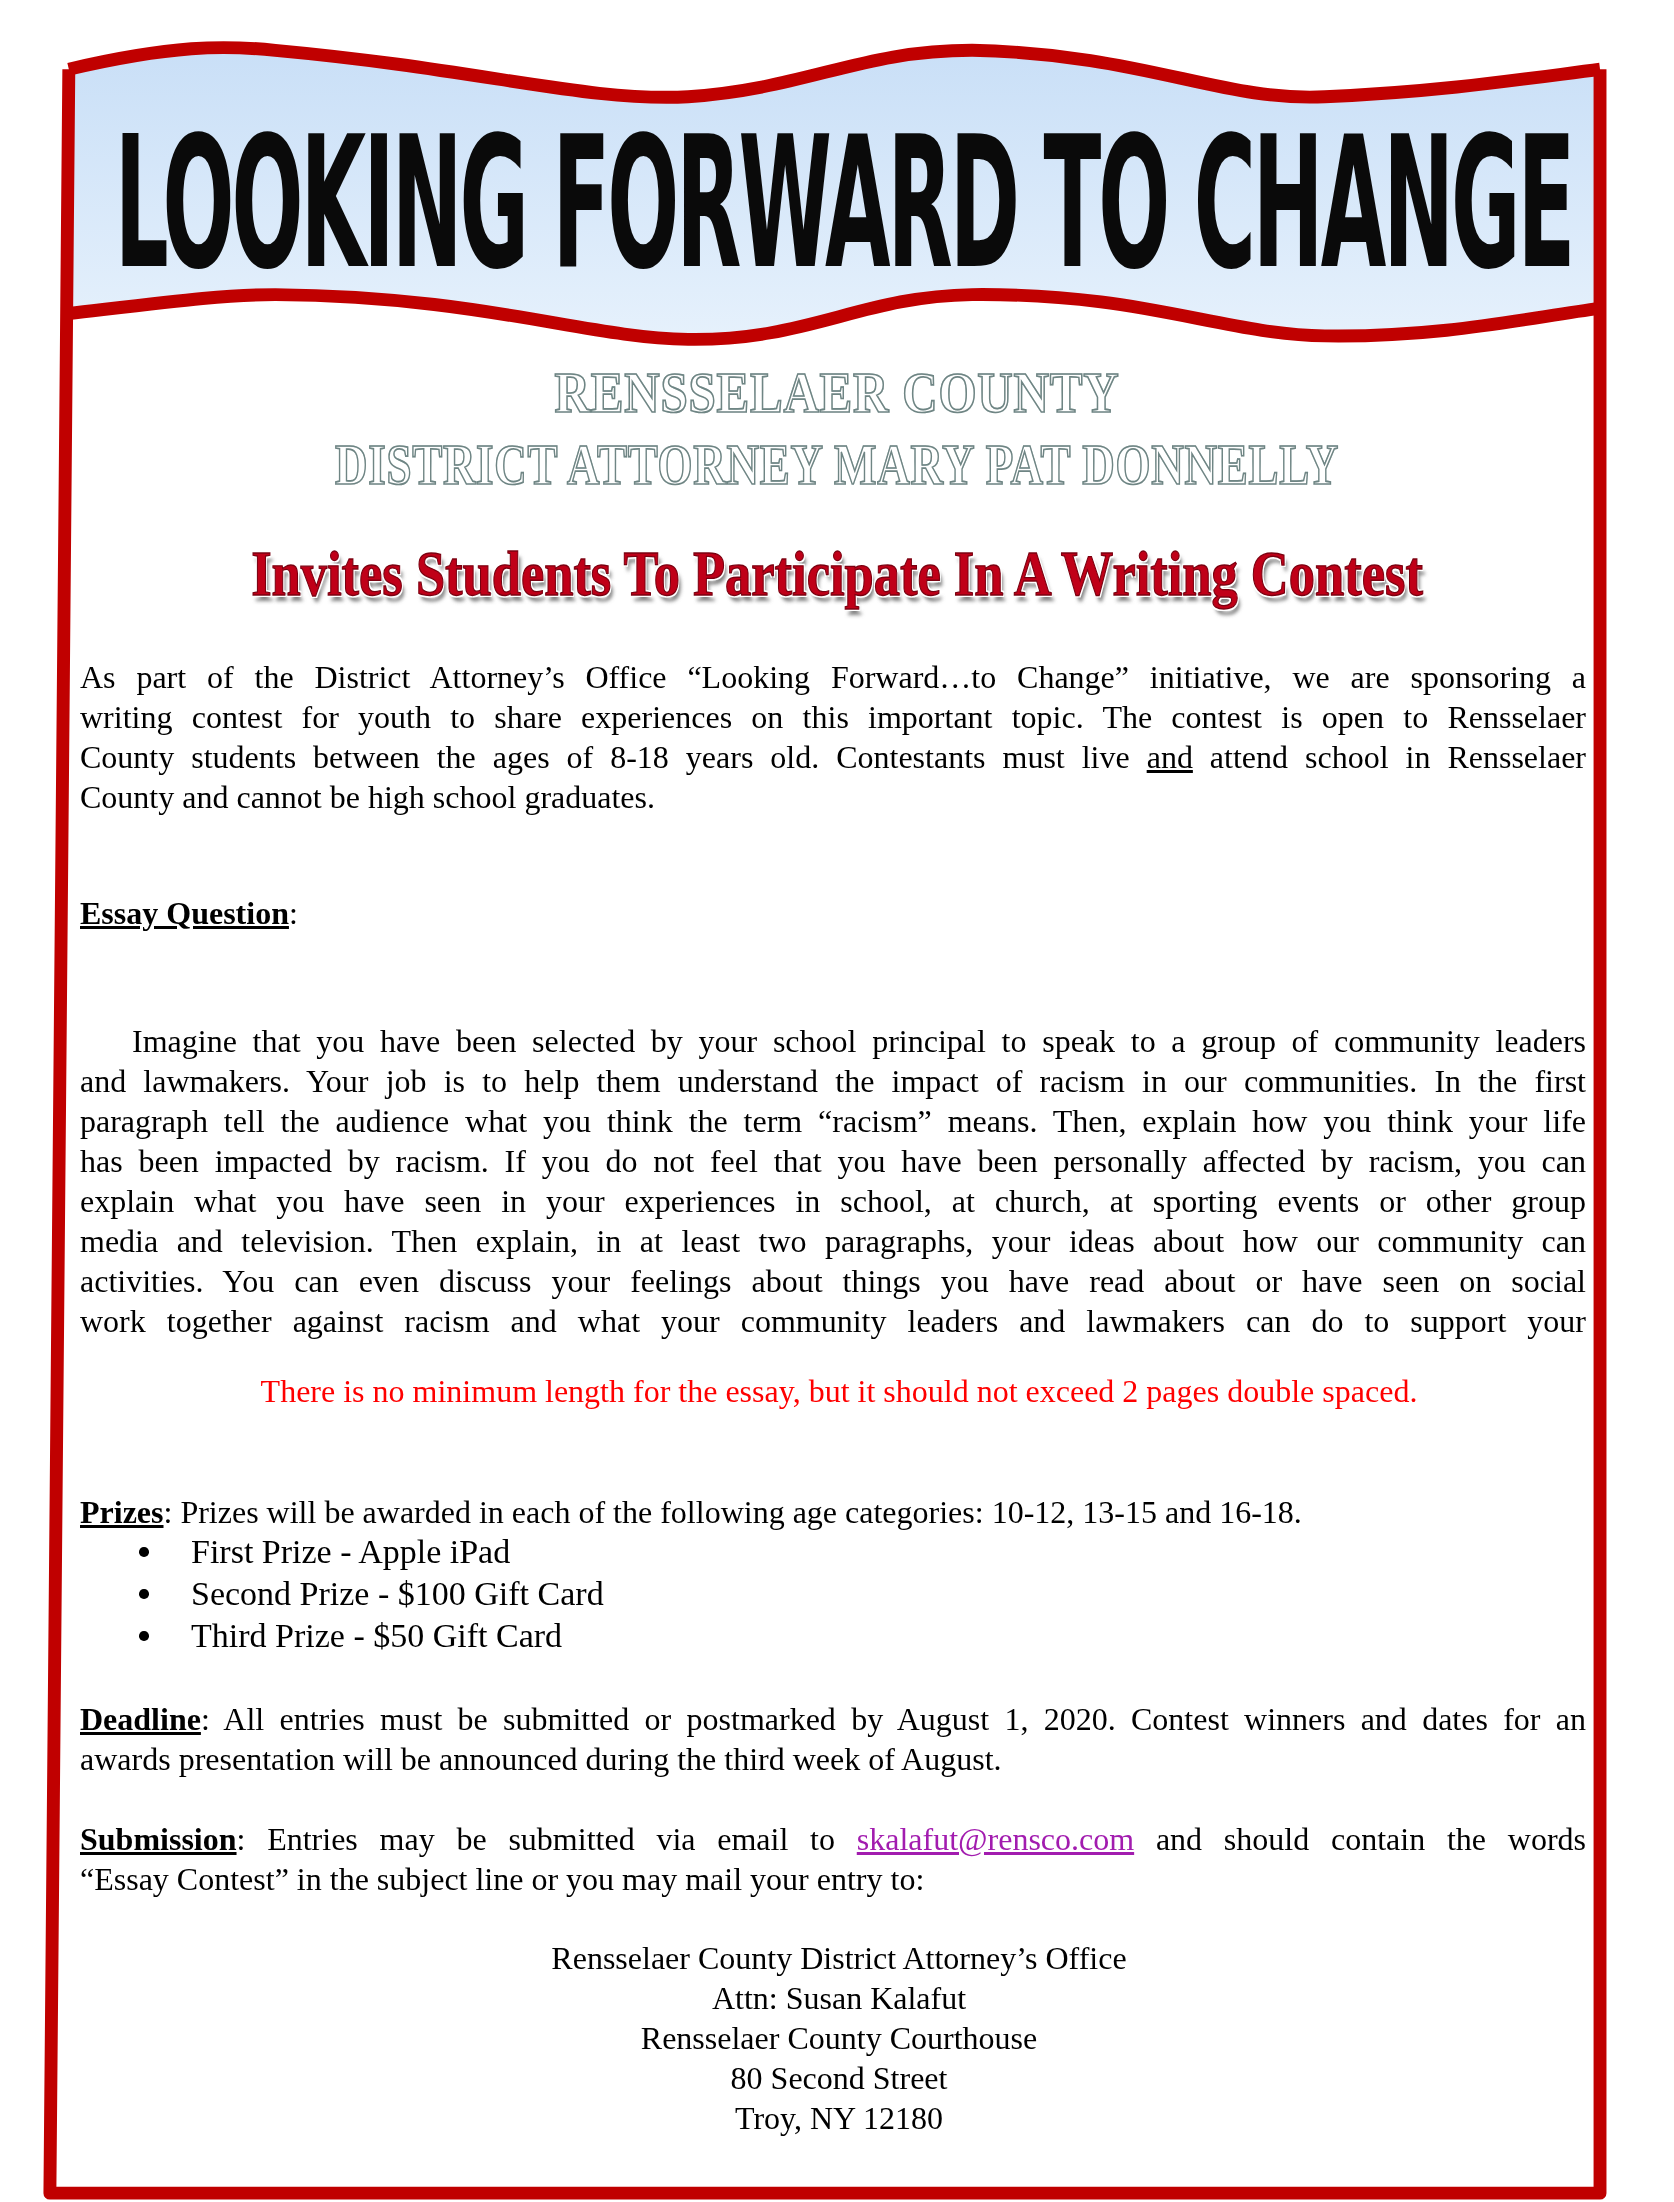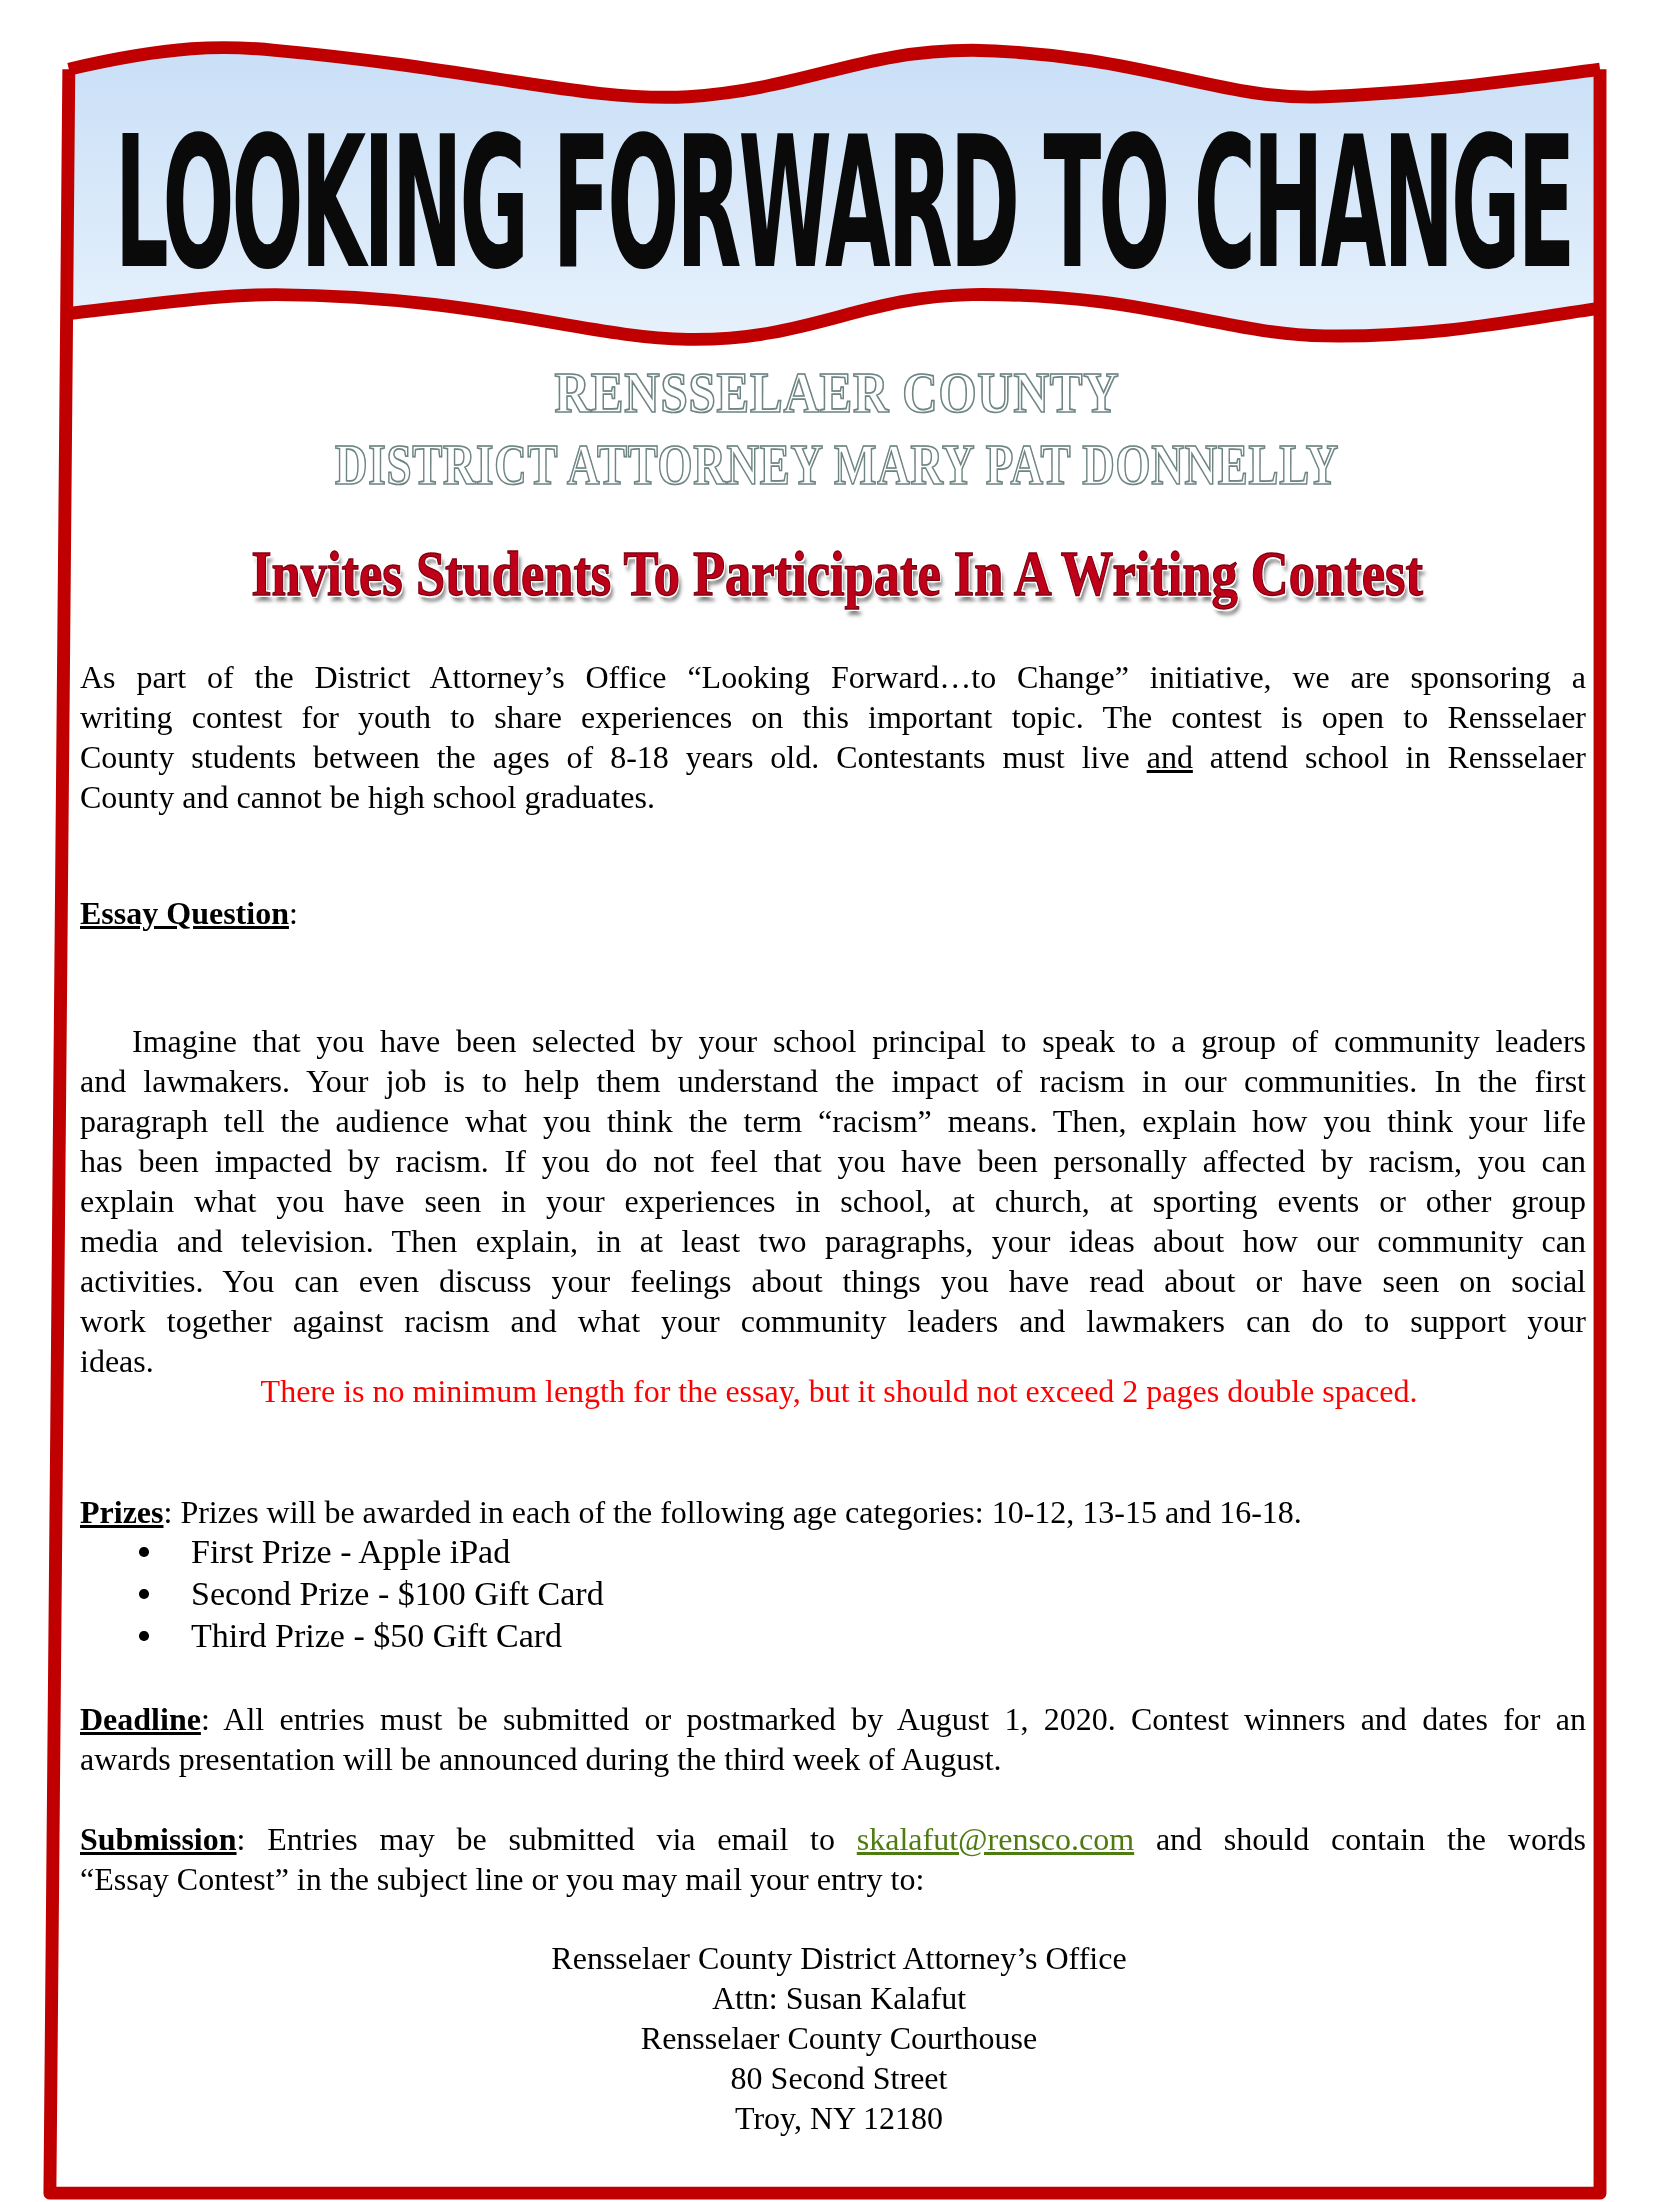--- a/index.html
+++ b/index.html
@@ -42,21 +42,21 @@
                text-align-last:auto; }
   .just-line { display:block; text-align:justify; text-align-last:justify; white-space:nowrap; }
   .last-line { display:block; text-align:left; white-space:nowrap; }
   .label { font-weight:bold; text-decoration:underline; }
   .u { text-decoration:underline; }
   .red-note { position:absolute; left:0; width:1678px; top:1373px; text-align:center;
               font-size:32px; color:#ff0000; white-space:nowrap; }
   .bullets { position:absolute; left:129px; top:1531px; margin:0; padding:0; list-style:none; }
   .bullets li { position:relative; height:42px; line-height:42px; font-size:34px; padding-left:62px; white-space:nowrap; }
   .bullet-dot { position:absolute; left:10.3px; top:16.3px; width:9.5px; height:9.5px; border-radius:50%; background:#000; }
-  .email { color:#4d7c0f; }
+  .email { color:#a21caf; }
   .address { position:absolute; left:0; width:1678px; top:1938px; text-align:center;
              font-size:32px; line-height:40px; }
   .address div { white-space:nowrap; }
 </style>
 </head>
 <body>
 
 <svg id="frame" viewBox="0 0 1946 2560" xmlns="http://www.w3.org/2000/svg">
   <defs>
     <linearGradient id="bannerFill" x1="0" y1="0" x2="0" y2="1">
@@ -94,21 +94,20 @@
 
 <div class="body-text" style="top:973px; line-height:40px;">
   <span class="just-line" style="padding-left: 52px; white-space: normal; width: 1506px; box-sizing: border-box; height: 40px; overflow: hidden; margin-top: 48px;">Imagine that you have been selected by your school principal to speak to a group of community leaders</span>
   <span class="just-line" style="white-space: normal; width: 1506px; box-sizing: border-box; height: 40px; overflow: hidden;">and lawmakers.  Your job is to help them understand the impact of racism in our communities.  In the first</span>
   <span class="just-line" style="white-space: normal; width: 1506px; box-sizing: border-box; height: 40px; overflow: hidden;">paragraph tell the audience what you think the term “racism” means.  Then, explain how you think your life</span>
   <span class="just-line" style="white-space: normal; width: 1506px; box-sizing: border-box; height: 40px; overflow: hidden;">has been impacted by racism.  If you do not feel that you have been personally affected by racism, you can</span>
   <span class="just-line" style="white-space: normal; width: 1506px; box-sizing: border-box; height: 40px; overflow: hidden;">explain what you have seen in your experiences in school, at church, at sporting events or other group</span>
   <span class="just-line" style="white-space: normal; width: 1506px; box-sizing: border-box; height: 40px; overflow: hidden;">media and television.  Then explain, in at least two paragraphs, your ideas about how our community can</span>
   <span class="just-line" style="white-space: normal; width: 1506px; box-sizing: border-box; height: 40px; overflow: hidden;">activities.  You can even discuss your feelings about things you have read about or have seen on social</span>
   <span class="just-line" style="white-space: normal; width: 1506px; box-sizing: border-box; height: 40px; overflow: hidden;">work together against racism and what your community leaders and lawmakers can do to support your</span>
-  <span class="last-line">ideas.</span>
 </div>
 
 <div class="red-note">There is no minimum length for the essay, but it should not exceed 2 pages double spaced.</div>
 
 <div class="body-text" style="top:1492px;">
   <span class="last-line"><span class="label">Prizes</span><span>: Prizes will be awarded in each of the following age categories: 10-12, 13-15 and 16-18.</span></span>
 </div>
 <ul class="bullets">
   <li><span class="bullet-dot"></span><span>First Prize - Apple iPad</span></li>
   <li><span class="bullet-dot"></span><span>Second Prize - $100 Gift Card</span></li>

